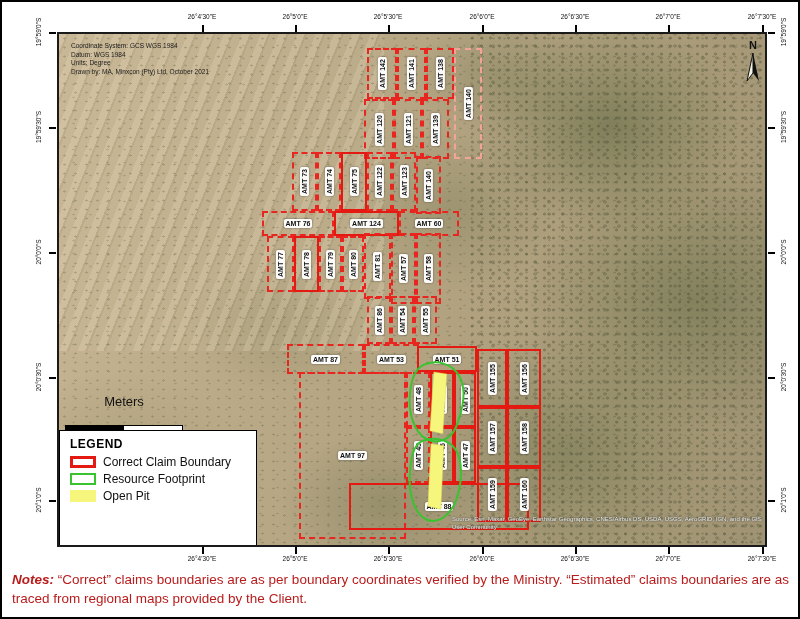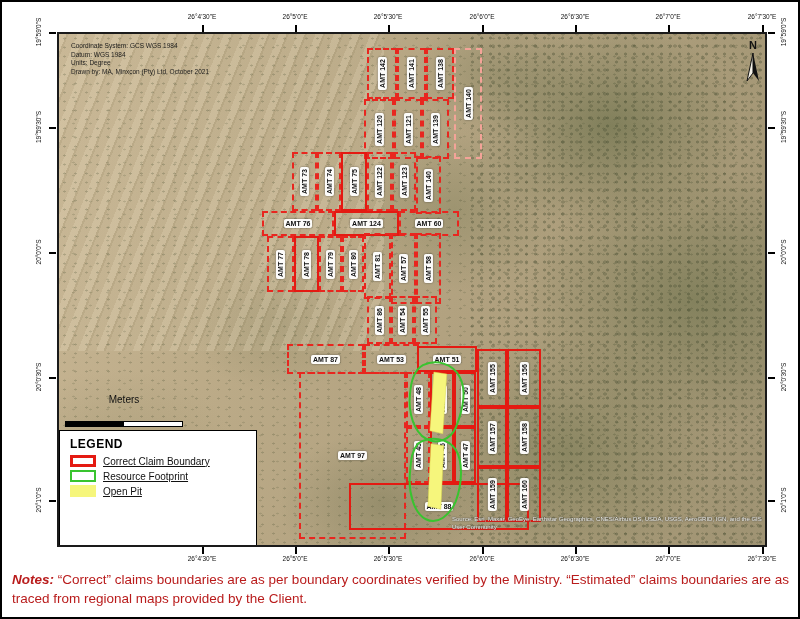--- a/index.html
+++ b/index.html
@@ -44,38 +44,38 @@
 
   .overlay{position:absolute;inset:0;z-index:3;pointer-events:none;}
 
   
   #info{position:absolute;left:12px;top:8px;z-index:4;font-size:6.5px;line-height:8.5px;color:#1c1c1c;}
   #north{position:absolute;left:683px;top:6px;width:22px;height:50px;z-index:4;text-align:center;}
   #north .nlab{font-size:11px;font-weight:bold;color:#111;line-height:11px;}
   #attrib{position:absolute;left:393px;top:482px;width:312px;z-index:4;font-size:6px;line-height:7.5px;
           color:#f2f2ea;text-shadow:0 0 2px #444,0 0 1px #444;}
   #scalebar{position:absolute;left:6px;top:360px;width:118px;z-index:4;color:#111;}
-  #scalebar .sb-title{text-align:center;font-size:10px;margin-bottom:16px;}
+  #scalebar .sb-title{text-align:center;font-size:13px;margin-bottom:16px;}
   #scalebar .sb-bar{position:relative;height:6px;border:1px solid #000;background:#fff;box-sizing:border-box;}
   #scalebar .sb-fill{position:absolute;left:0;top:0;width:50%;height:100%;background:#000;}
   #scalebar .sb-nums{position:relative;height:9px;font-size:7.5px;margin-top:1px;}
   #scalebar .sb-nums span{position:absolute;transform:translateX(-50%);}
 
   
   #legend{position:absolute;left:0px;top:396px;width:198px;height:117px;z-index:5;background:#fff;
           border:1px solid #000;box-sizing:border-box;padding:6px 8px 4px 10px;}
   #legend .lg-title{font-size:12px;font-weight:bold;letter-spacing:.5px;color:#000;margin-bottom:4px;}
   .lg-item{display:flex;align-items:center;gap:7px;margin-top:3px;}
   .lg-sw{width:26px;height:12px;box-sizing:border-box;flex:none;background:#fff;}
   .sw-solid{border:3px solid #e41a12;}
   .sw-dashed{border:3px dashed #e8261f;}
   .sw-dup{border:2px dashed #f4a398;}
   .sw-pit{background:#f6f67c;}
   .sw-foot{border:2.5px solid #39c42f;}
-  .lg-item .lg-lab{font-size:10px;color:#111;text-decoration:underline;}
+  .lg-item .lg-lab{font-size:12px;color:#111;}
 
   
   .tick-v{position:absolute;width:1.5px;height:7px;background:#000;}
   .tick-h{position:absolute;width:7px;height:1.5px;background:#000;}
   .axis-lab{position:absolute;font-size:6.5px;color:#111;white-space:nowrap;}
   .lon-top{top:11px;transform:translateX(-50%);}
   .lon-bot{top:553px;transform:translateX(-50%);}
   .lat-left{left:36px;transform:translate(-50%,-50%) rotate(-90deg);}
   .lat-right{left:781px;transform:translate(-50%,-50%) rotate(-90deg);}
 

